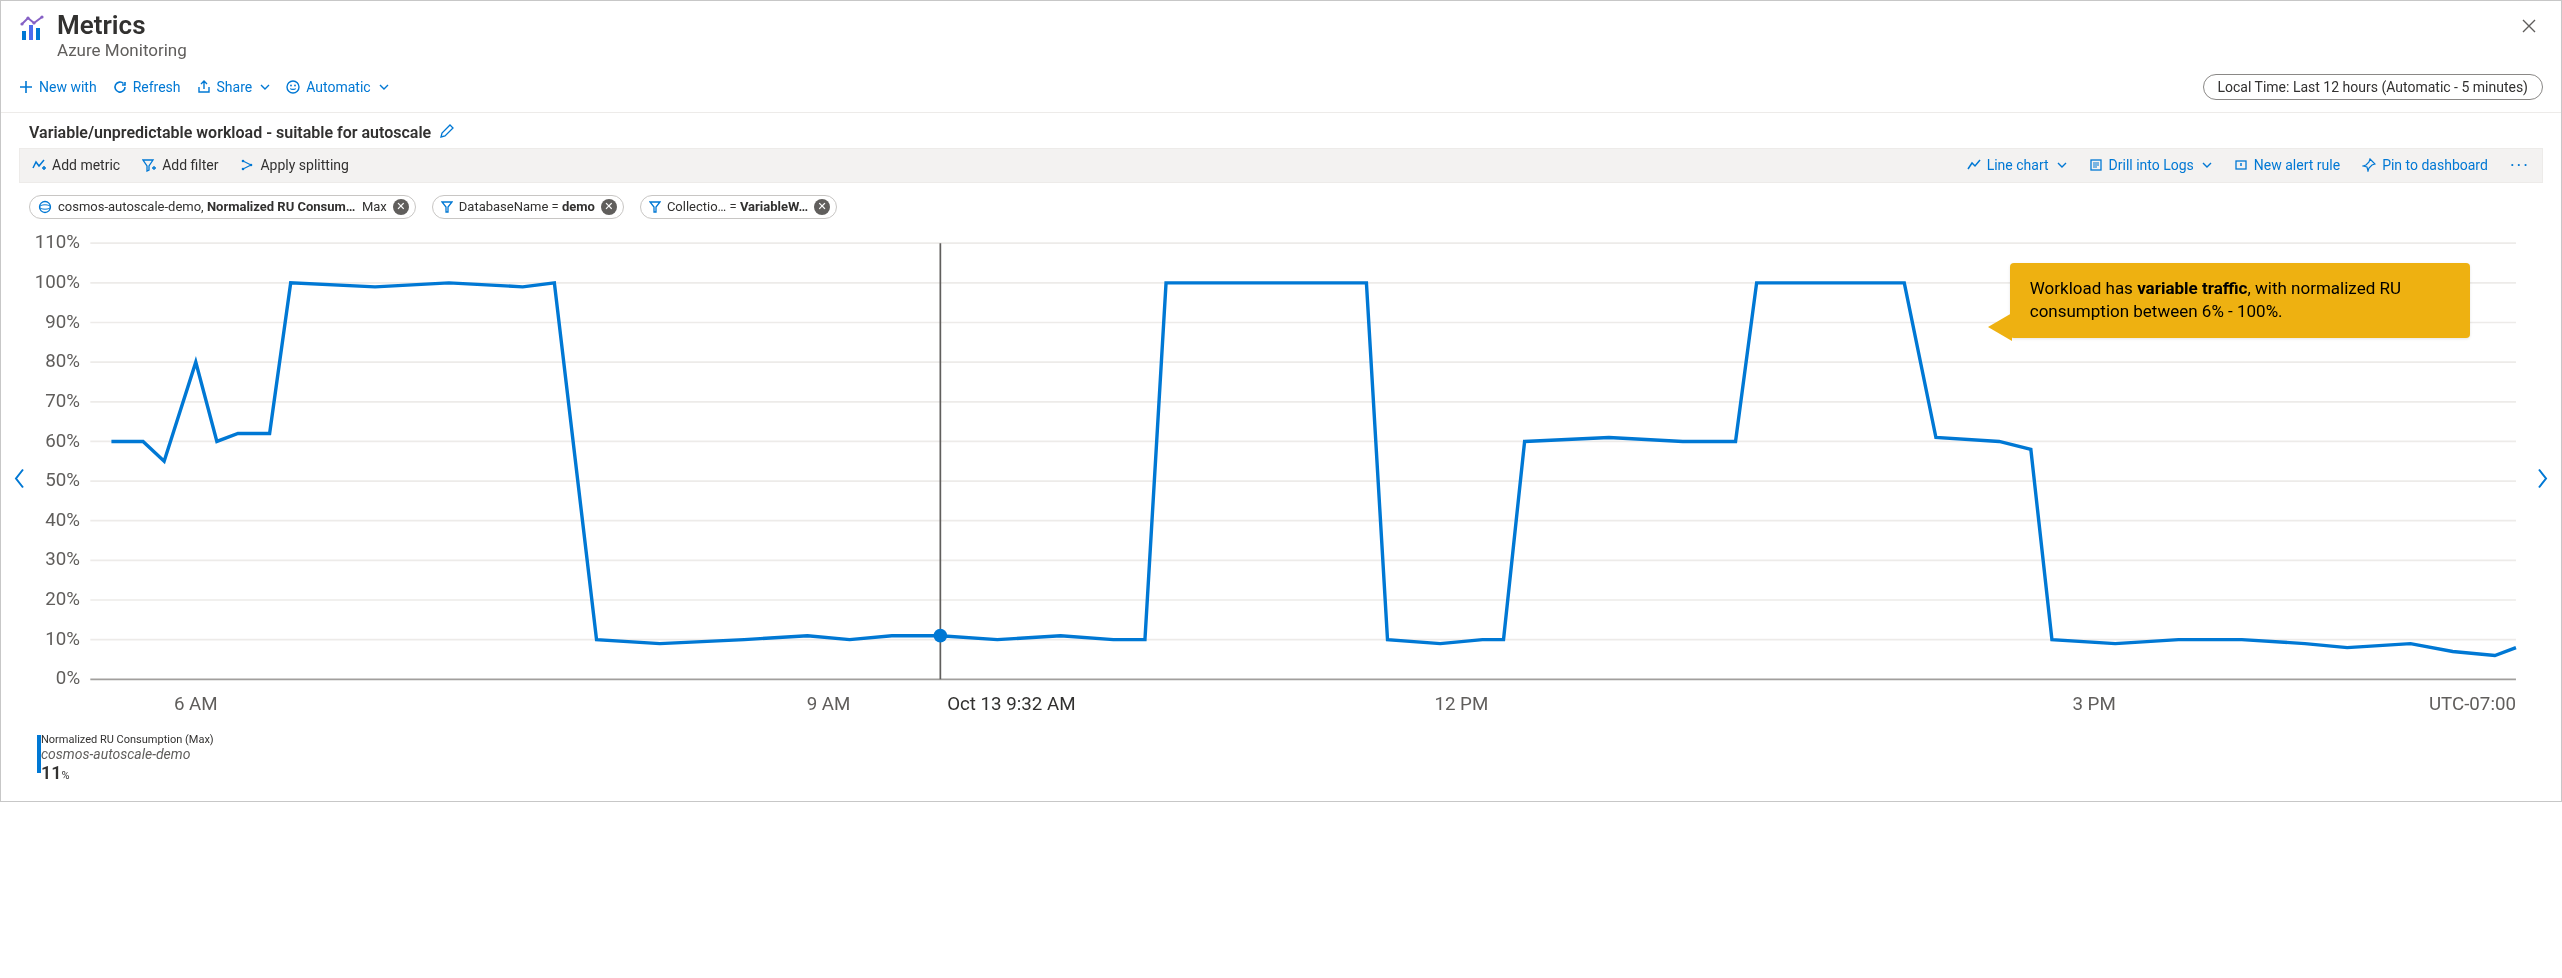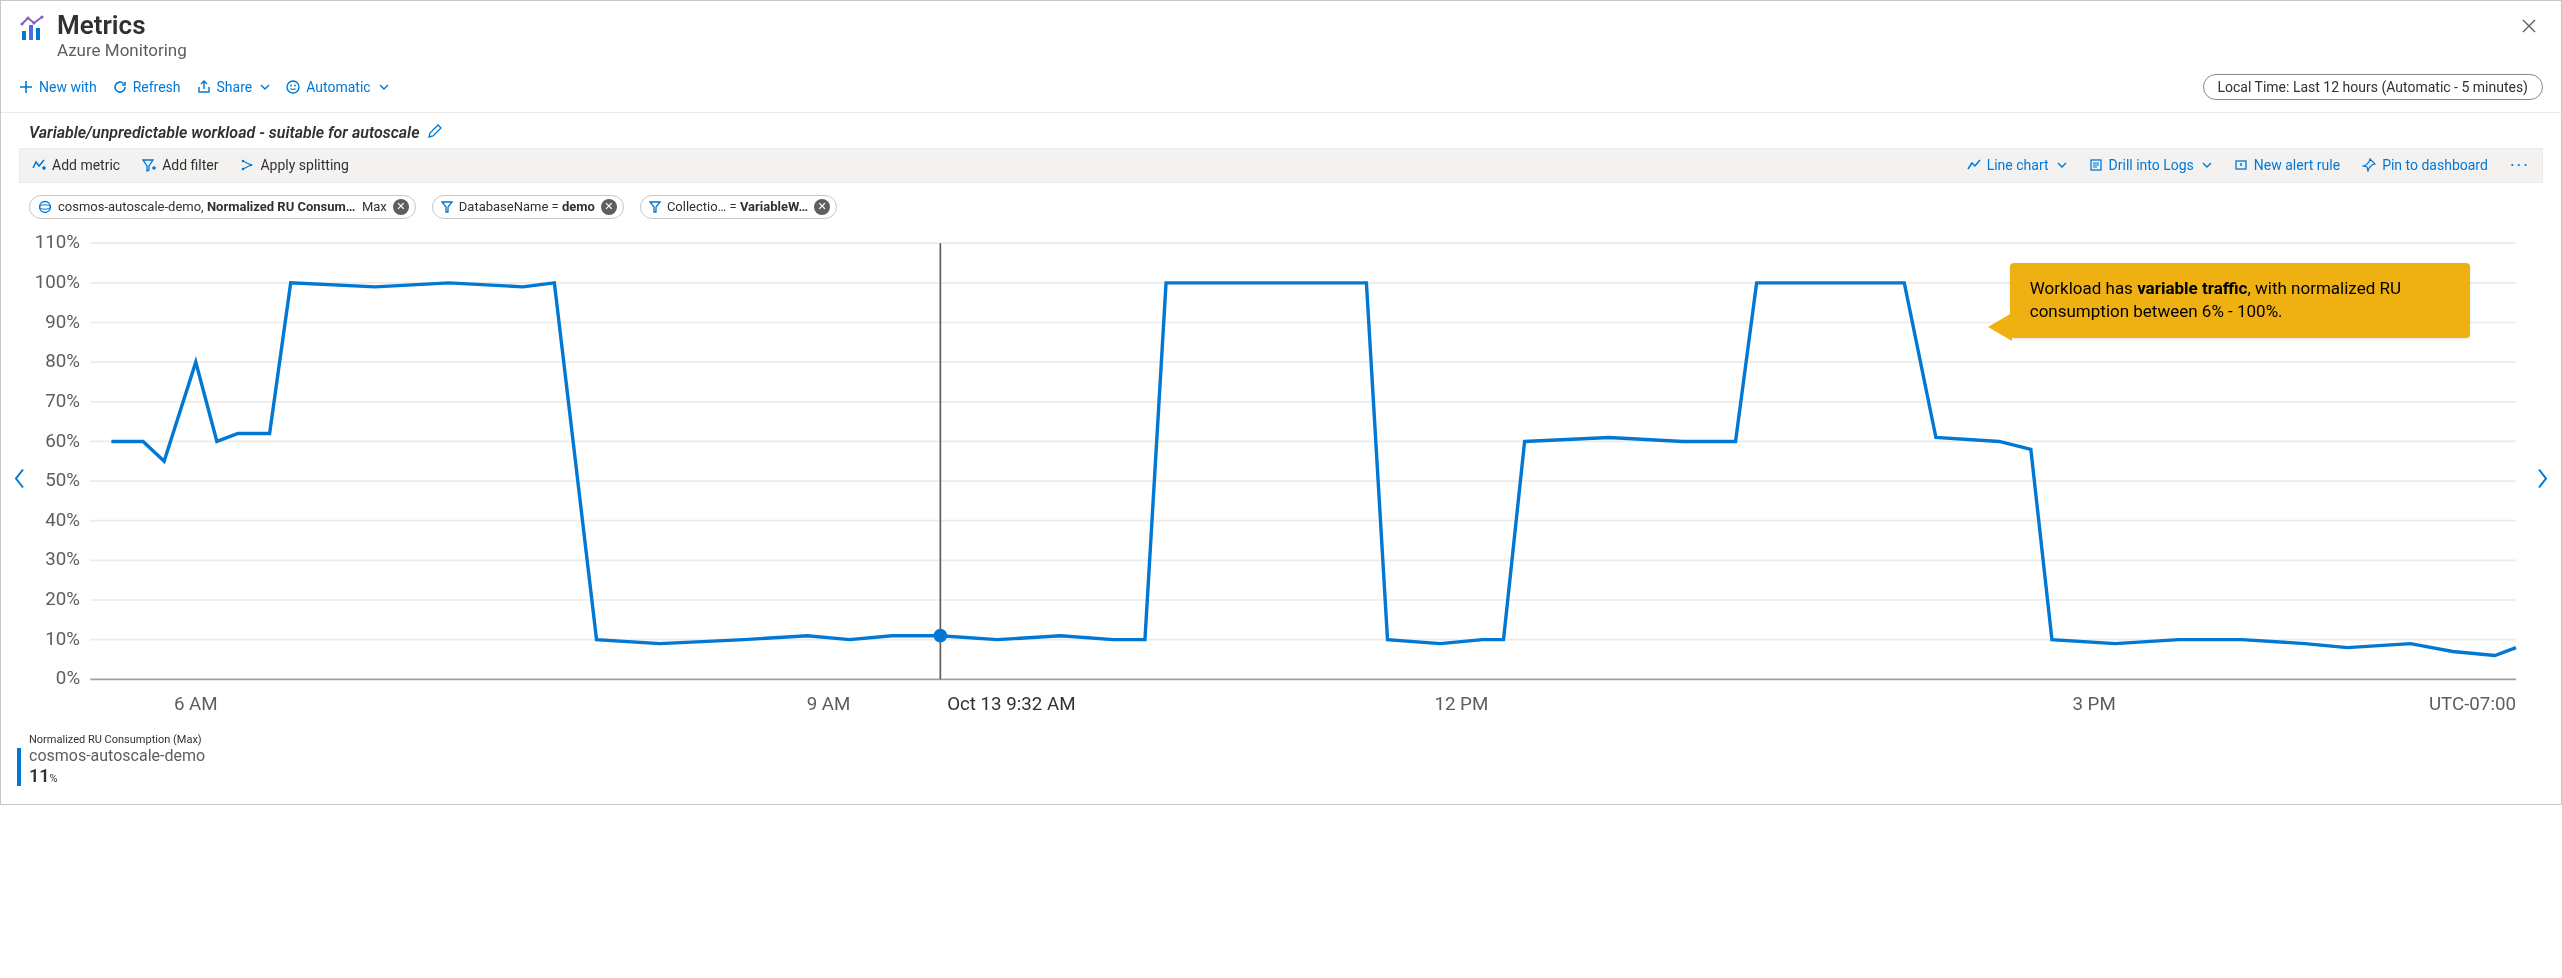--- a/index.html
+++ b/index.html
@@ -48,21 +48,20 @@
     padding: 4px 14px;
     font-size: 14px;
     color: #323130;
     cursor: pointer;
   }
   
   .chart-title-row {
     padding: 10px 28px 6px 28px;
     display: flex; align-items: flex-end;
     gap: 8px;
-    font-style: italic;
   }
   .chart-title-row .ct { font-size: 16px; font-weight: 600; }
   .edit-icon { color: #0078d4; cursor: pointer; }
   
   .config-bar {
     margin: 0 18px;
     background: #f3f2f1;
     border: 1px solid #edebe9;
     display: flex; align-items: center;
     padding: 6px 8px;
@@ -139,26 +138,26 @@
   .callout::before {
     content:"";
     position:absolute;
     left:-22px; top:50px;
     border-width:14px 24px 14px 0;
     border-style:solid;
     border-color: transparent #eeb111 transparent transparent;
   }
   
   .legend {
-    display:flex; align-items:flex-end; gap:8px;
-    margin: 6px 0 18px 16px;
+    display:flex; align-items:flex-start; 
+    margin: 6px 0 18px 36px;
   }
   .legend .swatch { width:4px; height:38px; background:#0078d4; margin-top:2px;}
   .legend .l-lines .l1 { font-size:11px; }
-  .legend .l-lines .l2 { font-size:16px; color:#605e5c; }
+  .legend .l-lines .l2 { font-size:14px; color:#605e5c;font-style:italic; }
   .legend .l-lines .l3 { font-size:18px; font-weight:600; }
   .legend .l-lines .l3 .unit { font-size:11px; font-weight:400; }
 
   .chevron-down { margin-left:2px; }
 </style>
 </head>
 <body>
 
 <div class="page">
 

